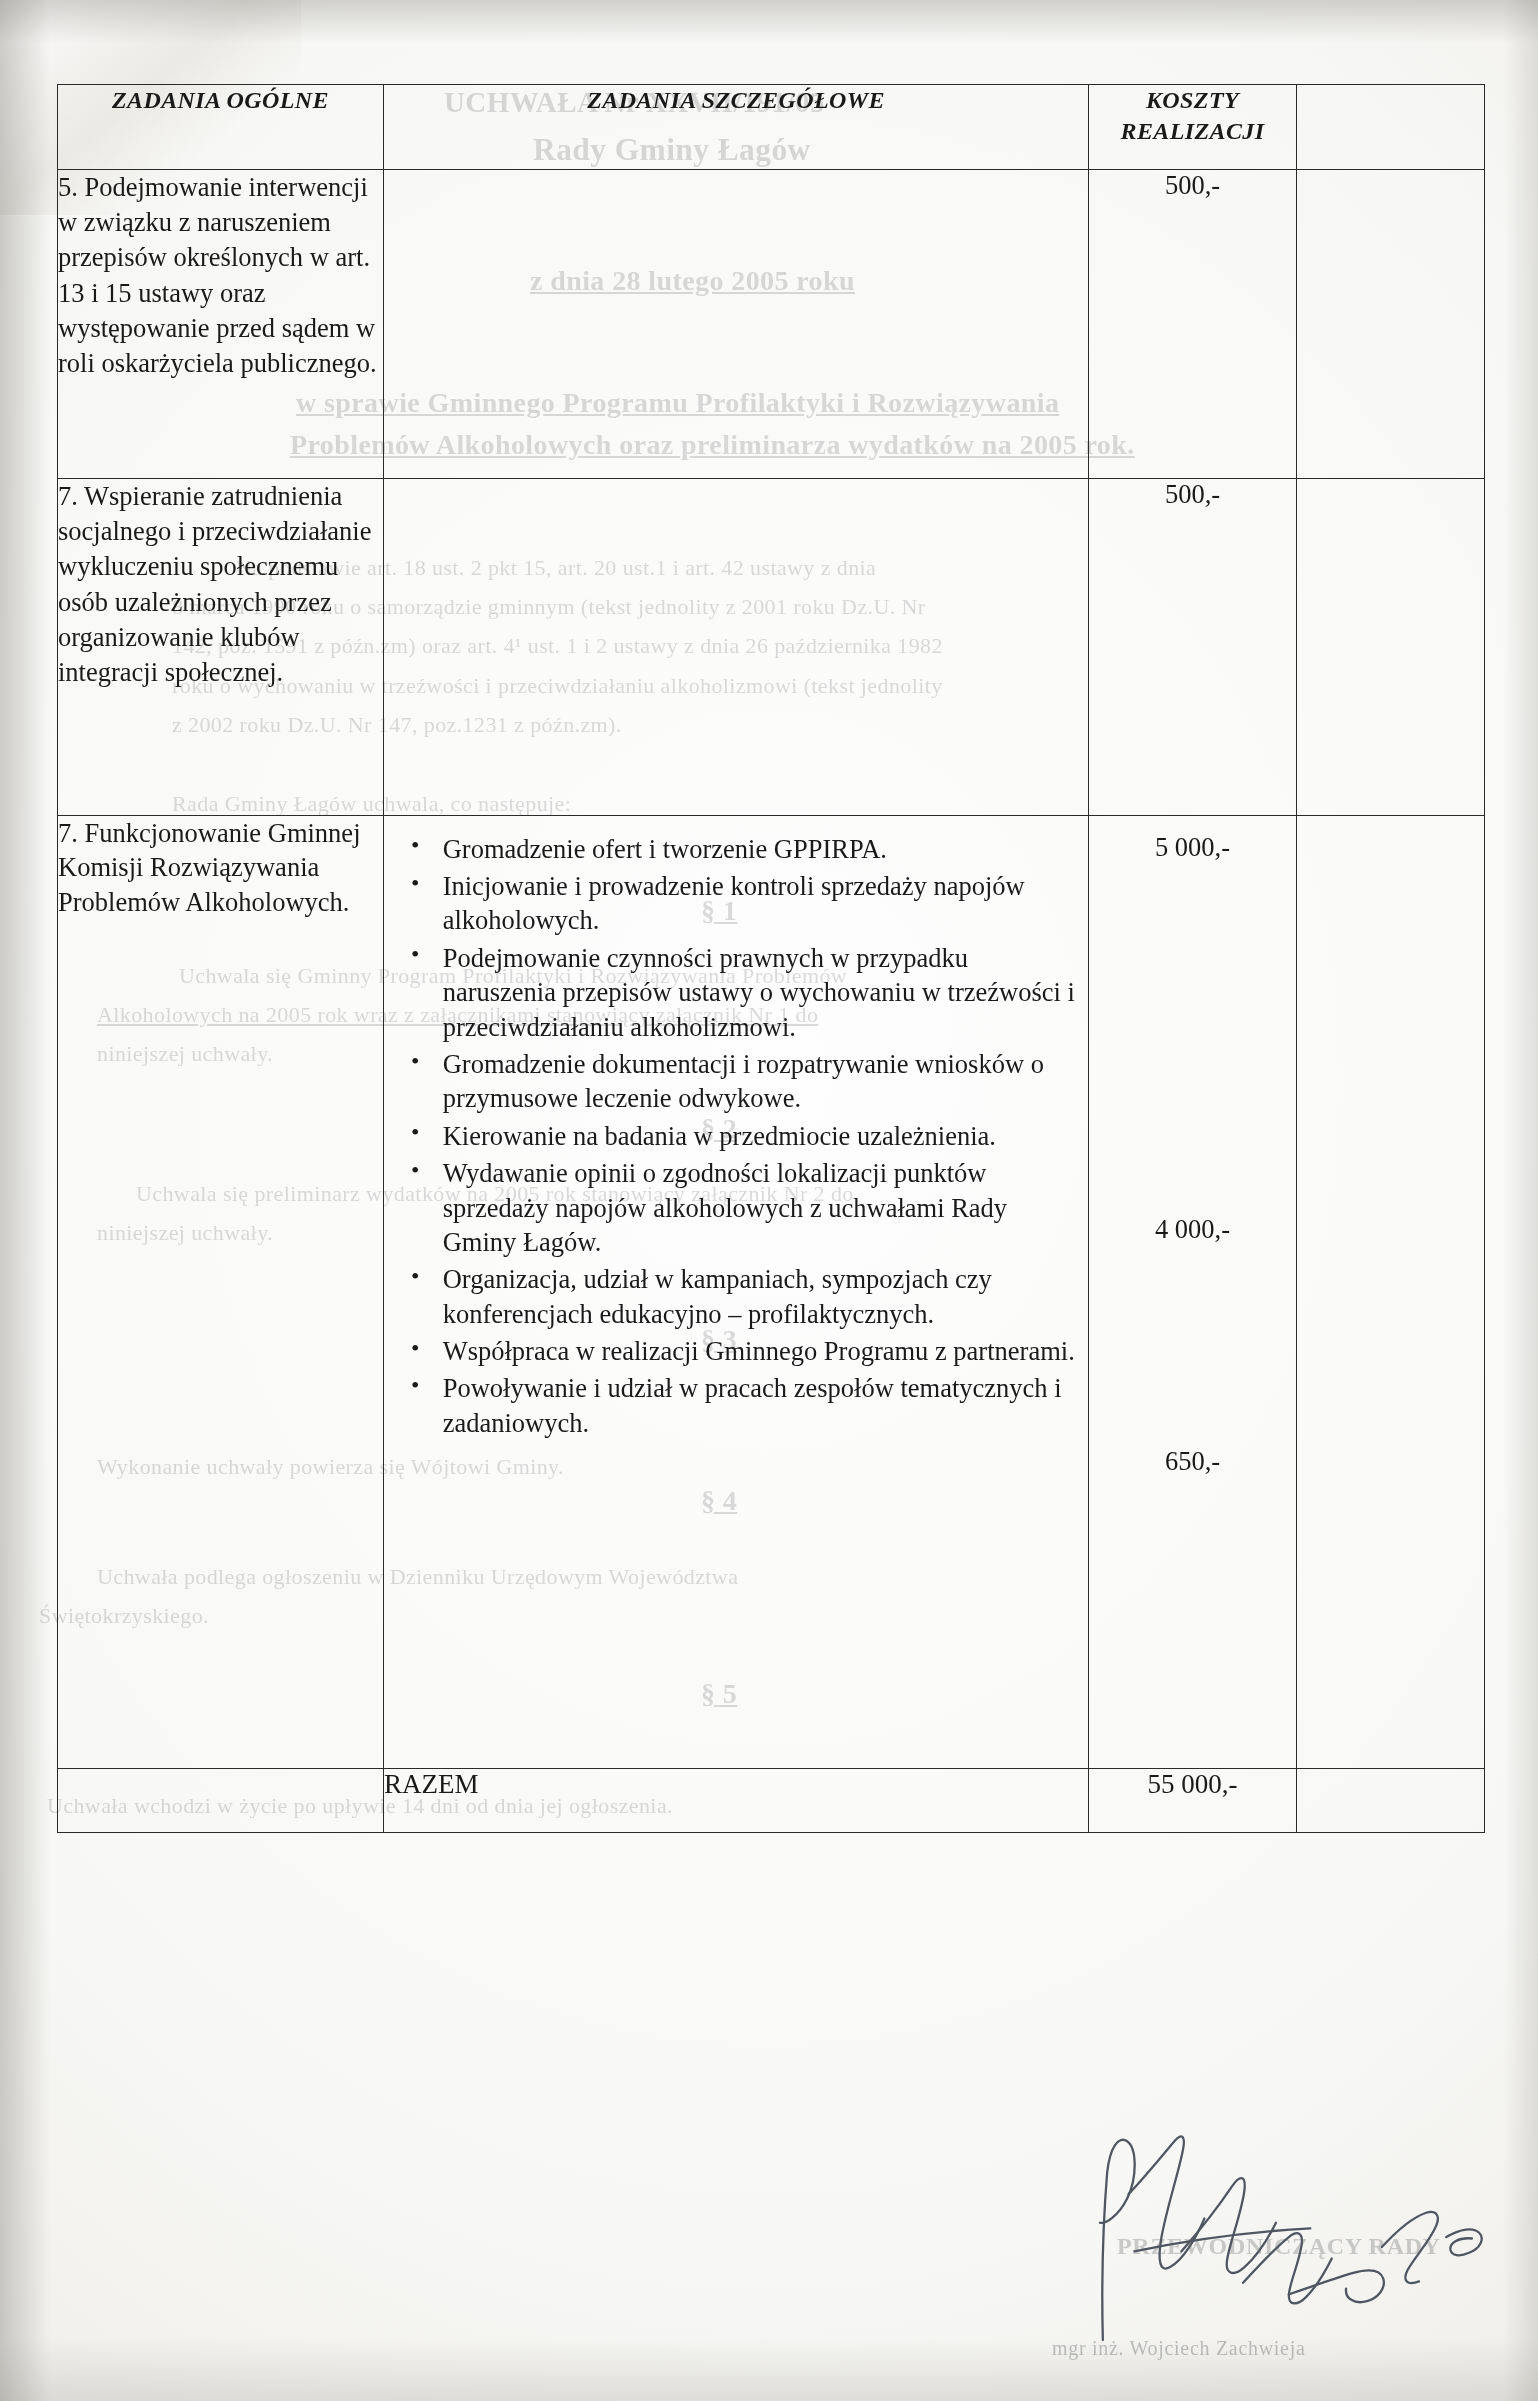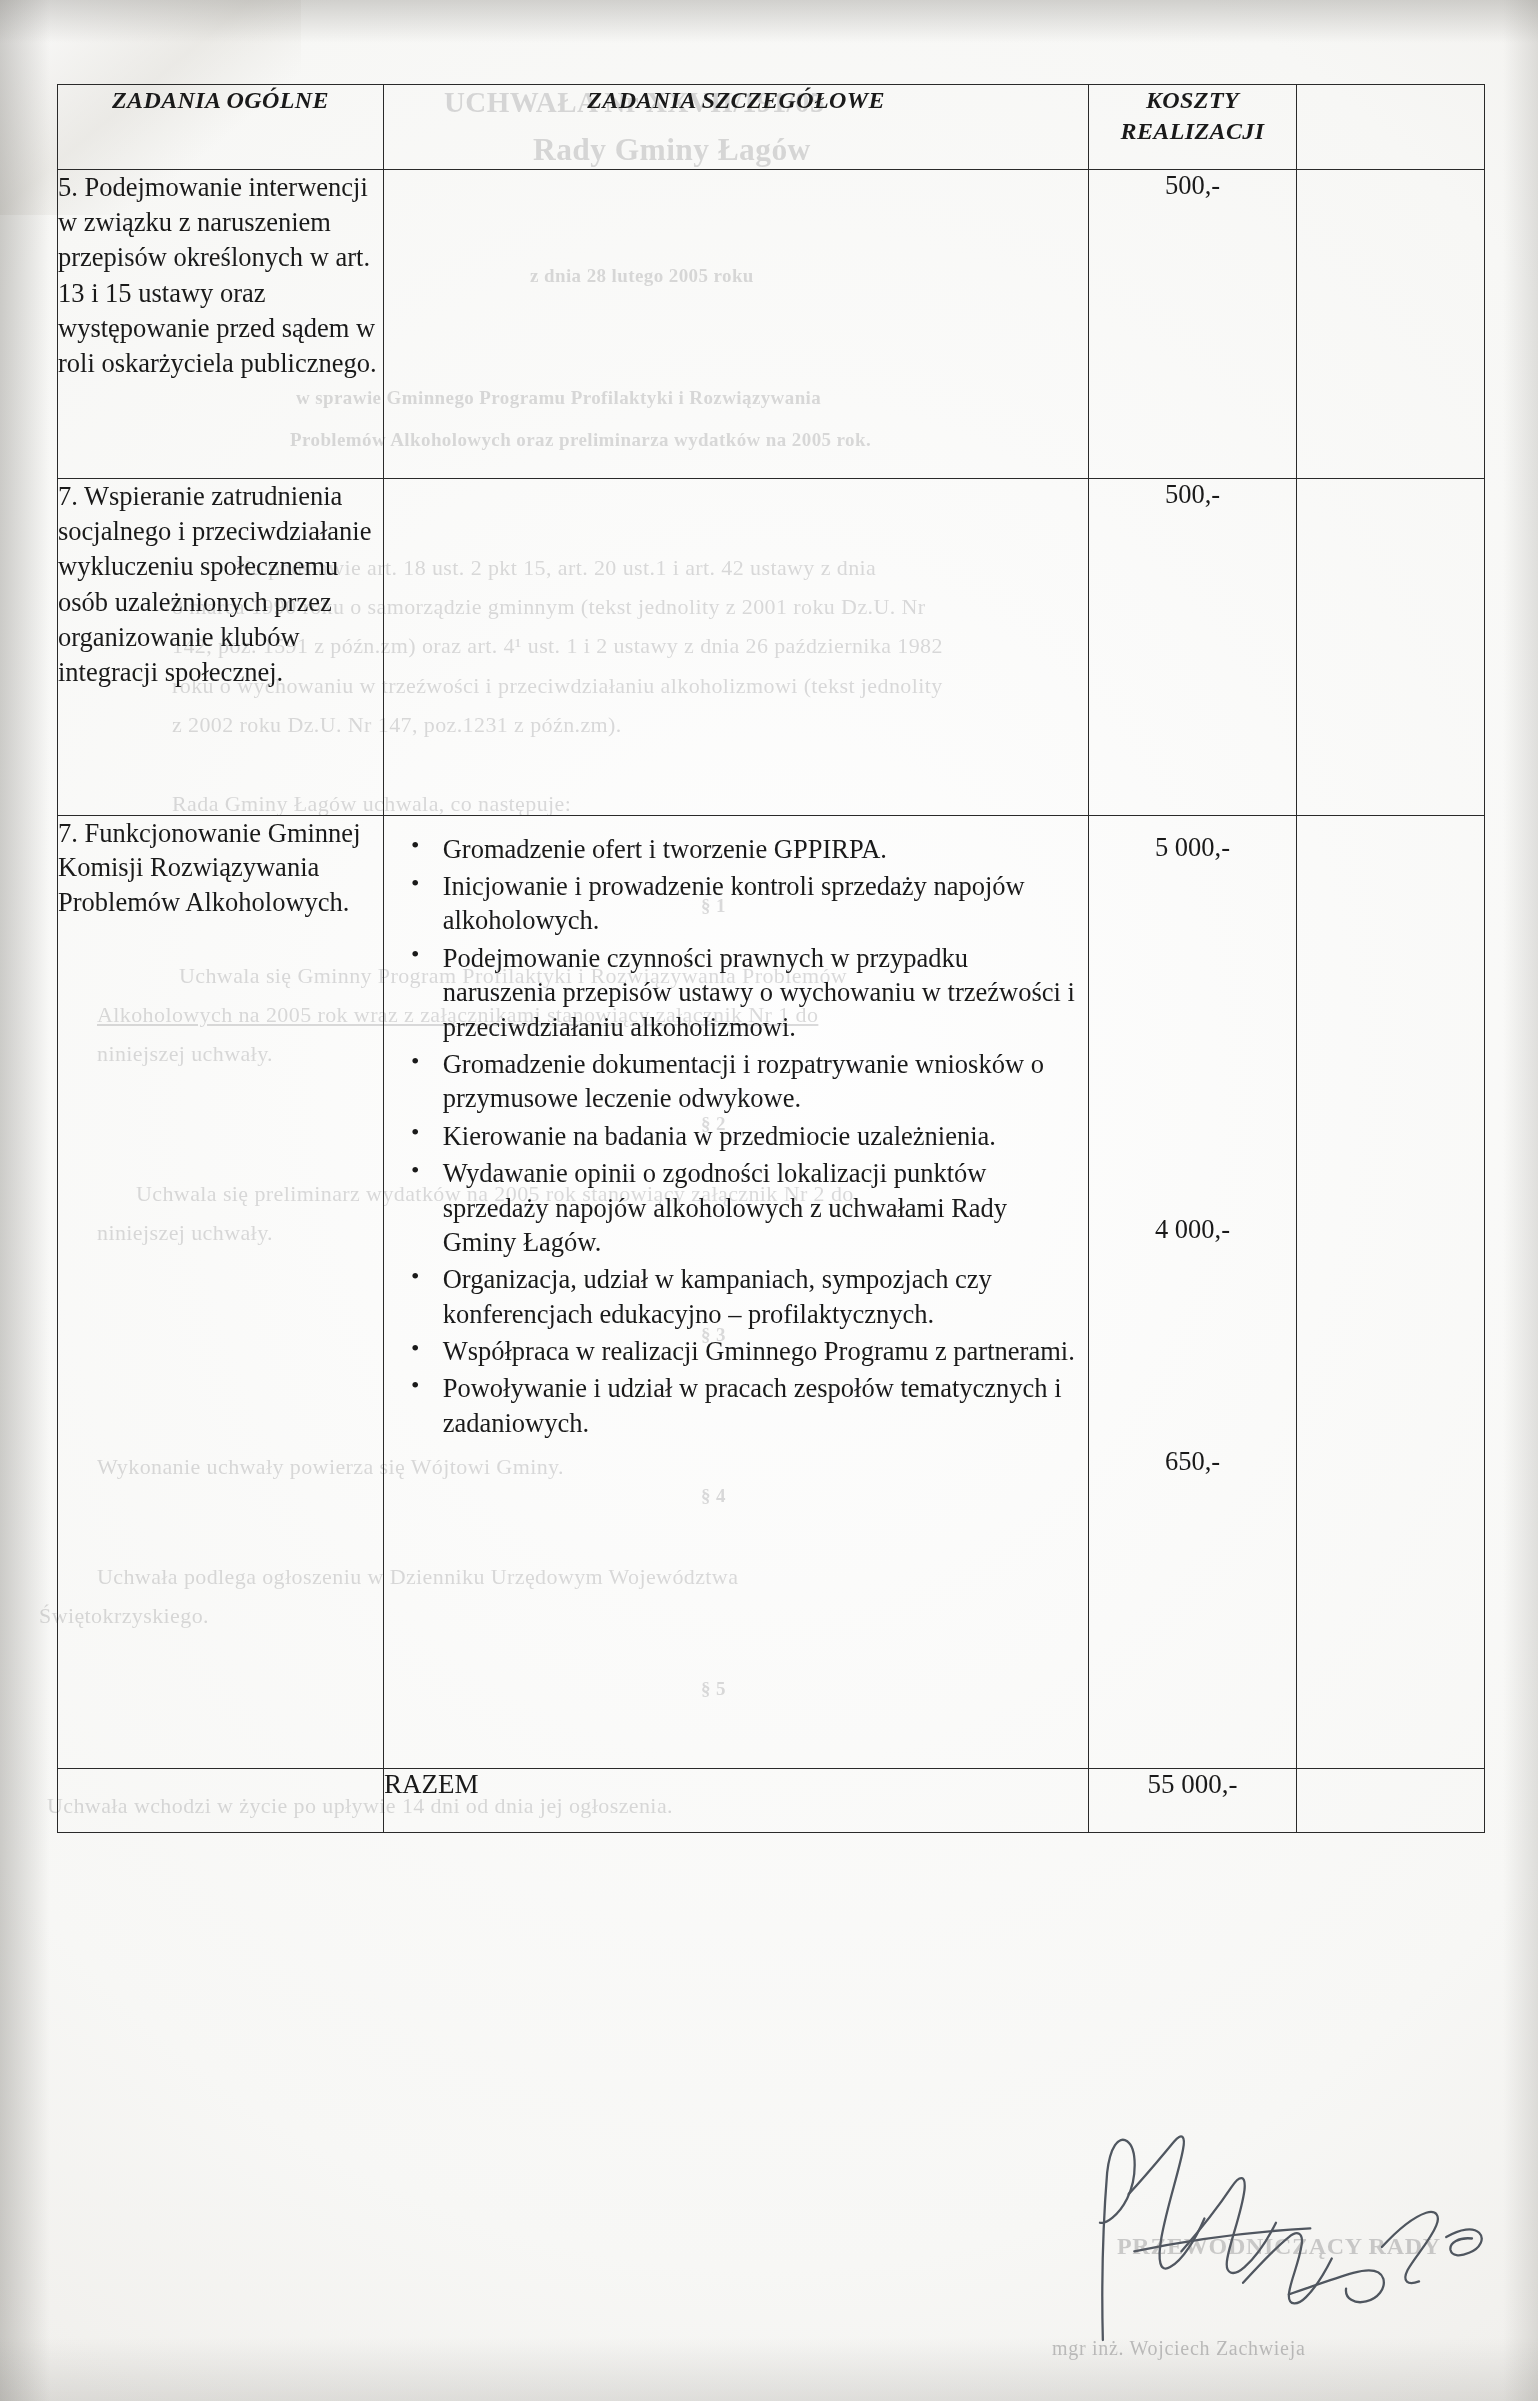--- a/index.html
+++ b/index.html
@@ -69,22 +69,23 @@
     font-size: 29px;
   }
   .bleed.b-sub {
     font-weight: bold;
     font-size: 31.5px;
   }
   .bleed.b-body {
     font-size: 22px;
   }
   .bleed.b-body-b {
-    font-size: 19px;
-    font-weight: bold;
+    font-size: 28px;
+    font-weight: bold;
+    text-decoration: underline;
   }
 
   
   .table-wrap {
     position: absolute;
     left: 57px;
     top: 84px;
     width: 1427px;
   }
   table.doc-table {

